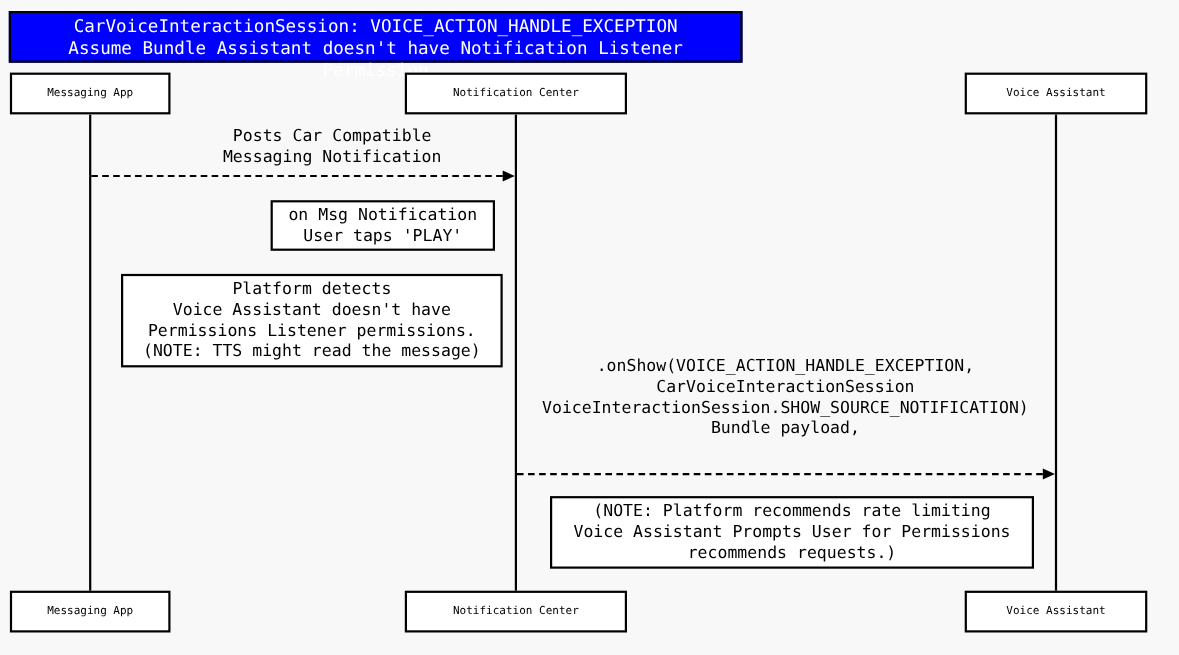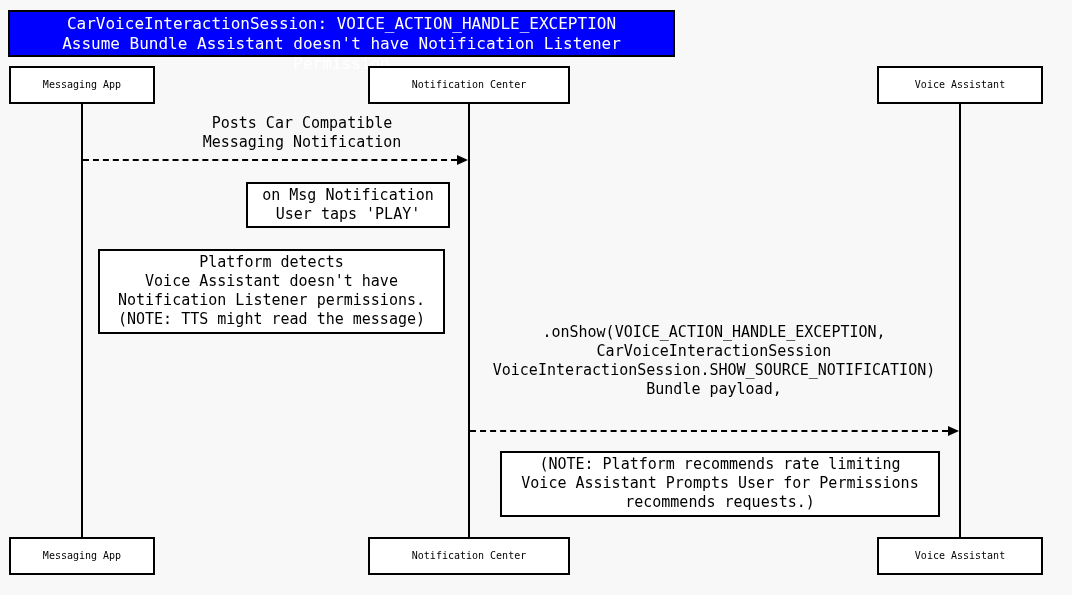--- a/index.html
+++ b/index.html
@@ -94,24 +94,24 @@
     <div>Messaging Notification</div>
   </div>
   <div class="arrow-line" style="left:83px;top:159px;width:374px;"></div>
   <div class="arrowhead" style="left:457px;top:155px;"></div>
 
   <div class="note" style="left:246px;top:182px;width:204px;height:46px;">
     <div>on Msg Notification</div>
     <div>User taps 'PLAY'</div>
   </div>
 
-  <div class="note" style="left:98px;top:249px;width:347px;height:85px;">
+  <div class="note" style="left:110px;top:249px;width:347px;height:85px;">
     <div>Platform detects</div>
     <div>Voice Assistant doesn't have</div>
-    <div>Notification Listener permissions.</div>
+    <div>Permissions Listener permissions.</div>
     <div>(NOTE: TTS might read the message)</div>
   </div>
 
   <div class="msg-label" style="left:468px;top:323px;width:492px;">
     <div>.onShow(VOICE_ACTION_HANDLE_EXCEPTION,</div>
     <div>CarVoiceInteractionSession</div>
     <div>VoiceInteractionSession.SHOW_SOURCE_NOTIFICATION)</div>
     <div>Bundle payload,</div>
   </div>
   <div class="arrow-line" style="left:470px;top:430px;width:478px;"></div>

